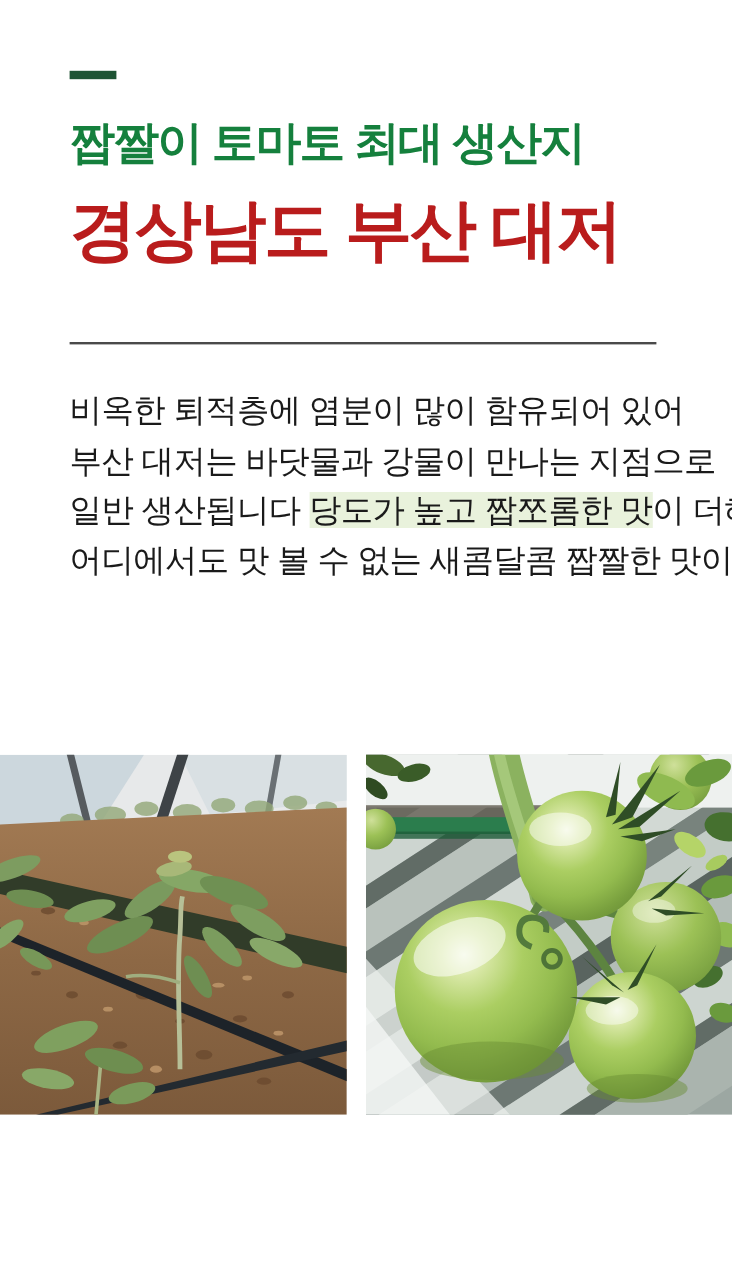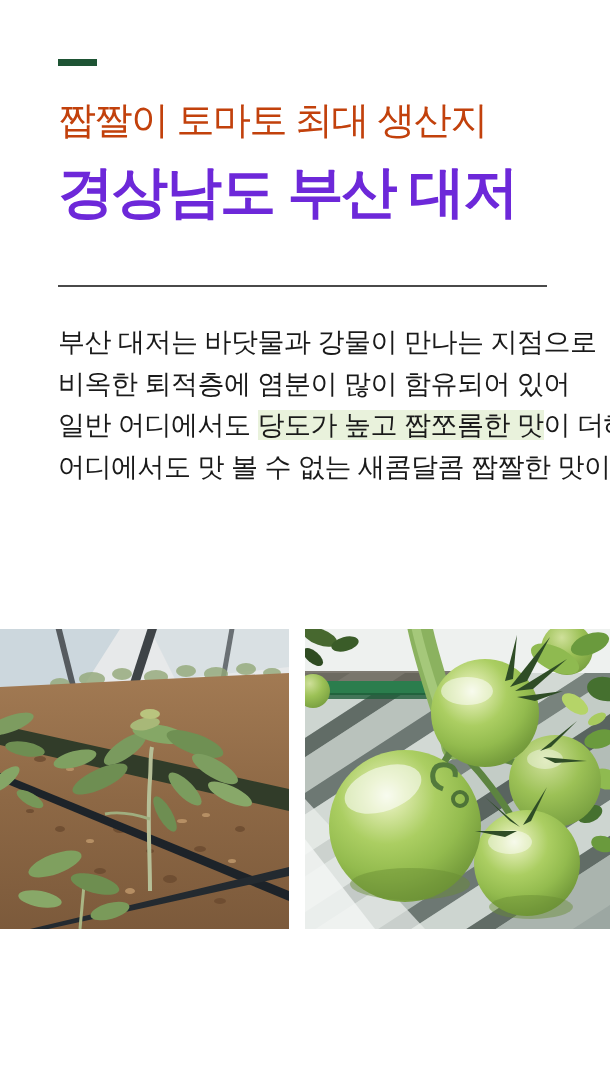--- a/index.html
+++ b/index.html
@@ -7,26 +7,26 @@
   }
   *{margin:0;padding:0;box-sizing:border-box;}
   html,body{background:#fff;}
   body{font-family:"Liberation Sans","DejaVu Sans",sans-serif;}
   .page{
     position:relative;width:610px;height:1065px;background:var(--bg);
     overflow:hidden;color:var(--ink);
   }
   .accent-dash{position:absolute;left:58px;top:59px;width:39px;height:7px;background:var(--accent);}
   .eyebrow{
-    position:absolute;left:58px;top:98px;font-size:38px;font-weight:400;
-    letter-spacing:-1.5px;color:#c2410c;line-height:1.2;white-space:nowrap;
+    position:absolute;left:58px;top:98px;font-size:38px;font-weight:700;
+    letter-spacing:-1.5px;color:#15803d;line-height:1.2;white-space:nowrap;
   }
   .title{
     position:absolute;left:58px;top:158px;font-size:56px;font-weight:900;
-    letter-spacing:-2px;color:#6d28d9;line-height:1.2;white-space:nowrap;
+    letter-spacing:-2px;color:#b91c1c;line-height:1.2;white-space:nowrap;
   }
   .divider{position:absolute;left:58px;top:285px;width:489px;height:2px;background:var(--divider);}
   .paragraph{
     position:absolute;left:58px;top:322px;width:520px;
     font-size:27px;letter-spacing:-0.5px;line-height:41.5px;color:var(--ink);
   }
   .para-line{white-space:nowrap;}
   .hl{font-weight:400;background:var(--highlight);}
   .hl:empty{display:none;}
   .photos{position:absolute;left:0;top:629px;width:610px;height:300px;}
@@ -40,23 +40,23 @@
 <div class="page">
 
   <div class="accent-dash"></div>
 
   <div class="eyebrow">짭짤이 토마토 최대 생산지</div>
   <div class="title">경상남도 부산 대저</div>
 
   <div class="divider"></div>
 
   <div class="paragraph">
+    <div class="para-line"><span>비옥한 퇴적층에 염분이 많이 함유되어 있어</span><span></span></div>
     <div class="para-line"><span>부산 대저는 바닷물과 강물이 만나는 지점으로</span><span></span></div>
-    <div class="para-line"><span>비옥한 퇴적층에 염분이 많이 함유되어 있어</span><span></span></div>
-    <div class="para-line"><span>일반 어디에서도 </span><span class="hl">당도가 높고 짭쪼롬한 맛</span><span>이 더해져</span></div>
+    <div class="para-line"><span>일반 생산됩니다 </span><span class="hl">당도가 높고 짭쪼롬한 맛</span><span>이 더해져</span></div>
     <div class="para-line"><span>어디에서도 맛 볼 수 없는 새콤달콤 짭짤한 맛이 나는</span><span></span></div>
   </div>
 
   <div class="photos">
 
     <svg class="photo left" viewBox="0 0 289 300" role="img" aria-label="tomato-seedlings-greenhouse-photo">
       <defs>
         <linearGradient id="soilg" x1="0" y1="0" x2="0" y2="1">
           <stop offset="0" stop-color="#a27a53"></stop>
           <stop offset="0.5" stop-color="#8d6845"></stop>

